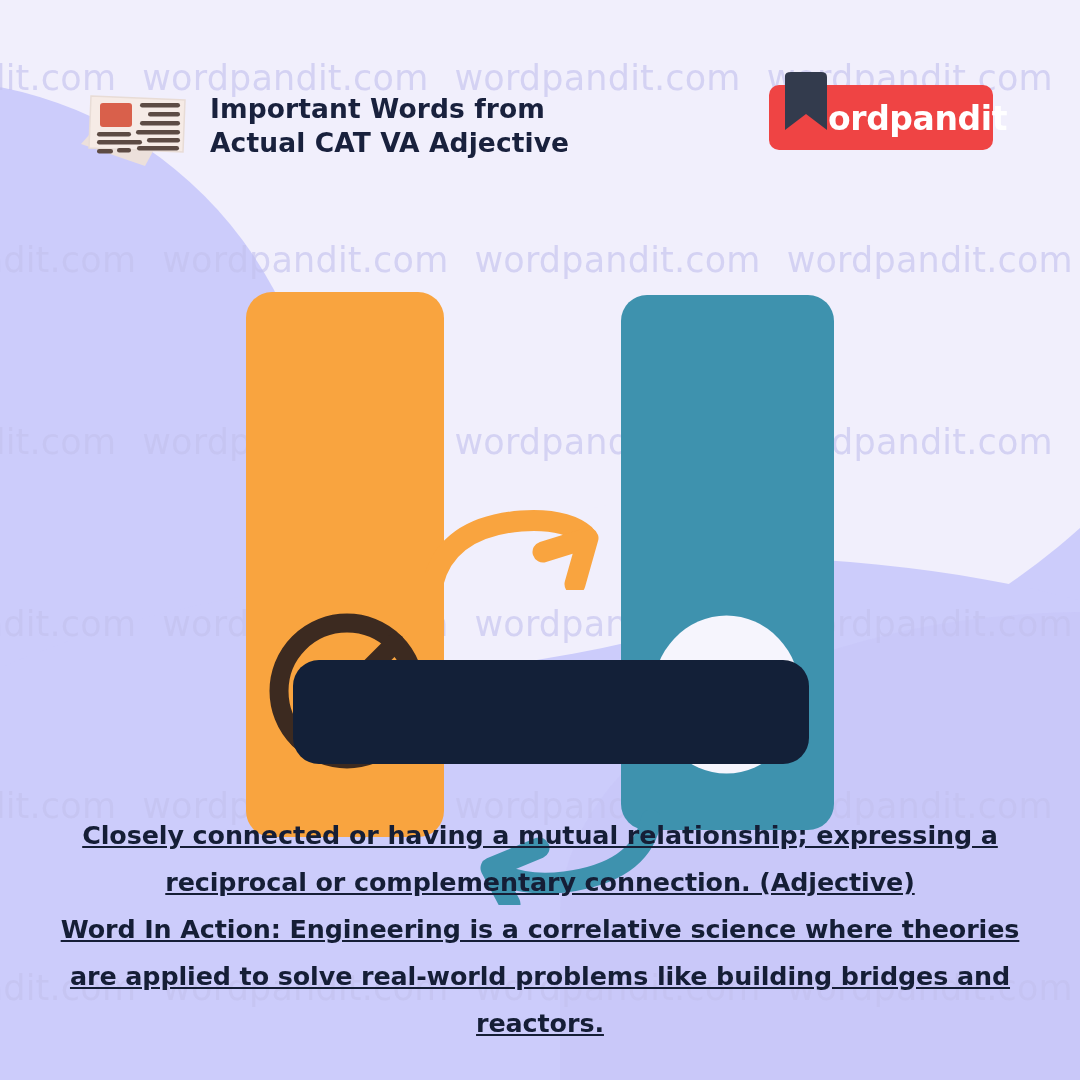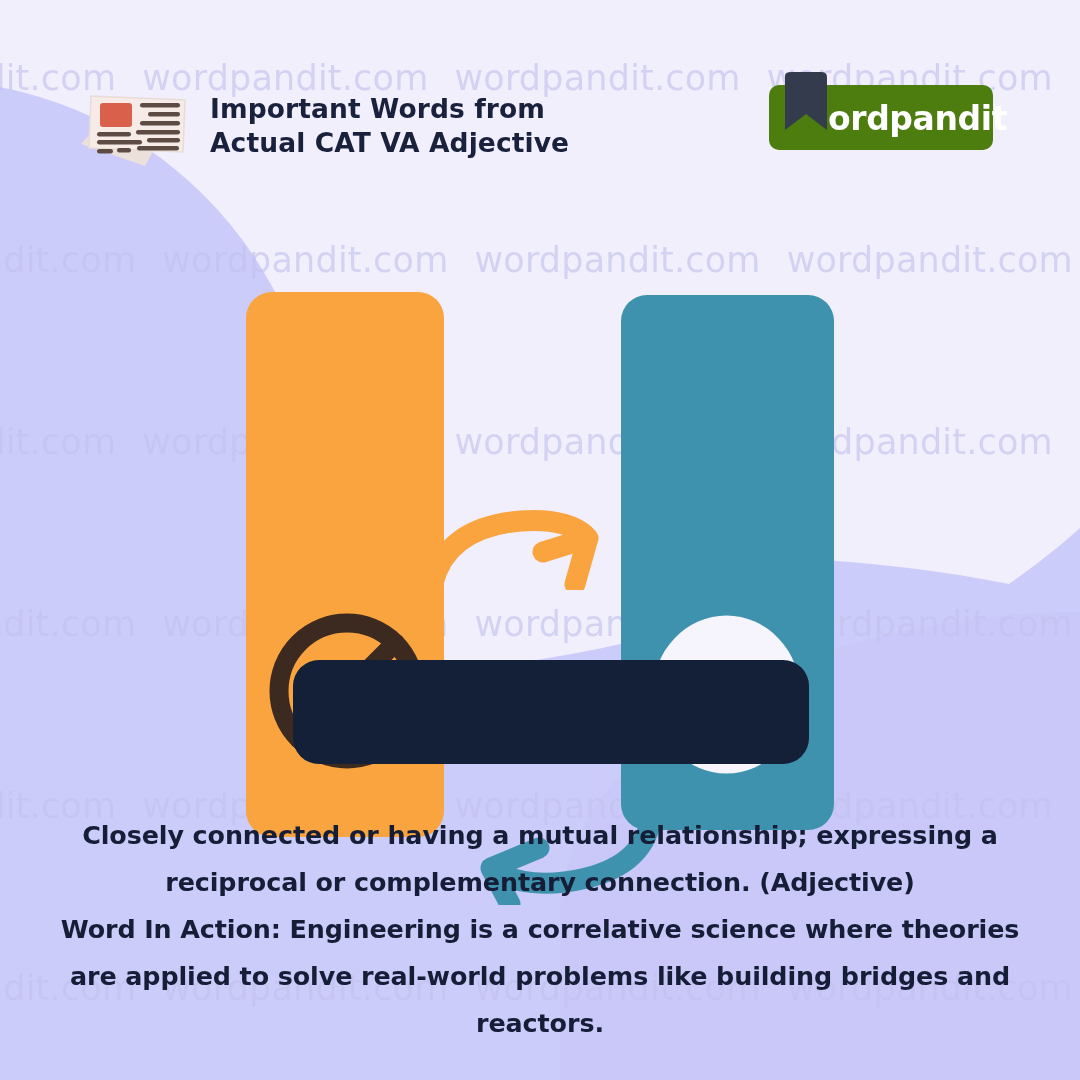--- a/index.html
+++ b/index.html
@@ -86,21 +86,21 @@
     font-weight:bold;
     line-height:1.29;
     letter-spacing:.1px;
     font-family:"DejaVu Sans", sans-serif;
   }
   .header-title .l2{display:block;}
 
   .logo{
     position:absolute;left:748px;top:85px;
     width:224px;height:65px;
-    background:#4d7c0f;
+    background:#ef4444;
     border-radius:10px;
     display:flex;align-items:center;
   }
   .logo-mark{
     position:absolute;left:11px;top:-13px;
     width:47px;height:62px;
   }
   .logo-text{
     position:absolute;left:59px;top:50%;
     transform:translateY(-50%);
@@ -166,20 +166,21 @@
   
   .definition{
     position:absolute;left:52px;top:812px;width:976px;
     text-align:center;
     color:#151e36;
     font-size:25.4px;
     font-weight:bold;
     line-height:1.85;
     font-family:"DejaVu Sans", sans-serif;
     letter-spacing:-.1px;
+    text-decoration:underline;
   }
   .def-text{display:block;}
   .usage-text{display:block;}
 </style>
 </head>
 <body>
 
 <div id="card">
 
   <div class="bg-layer">

